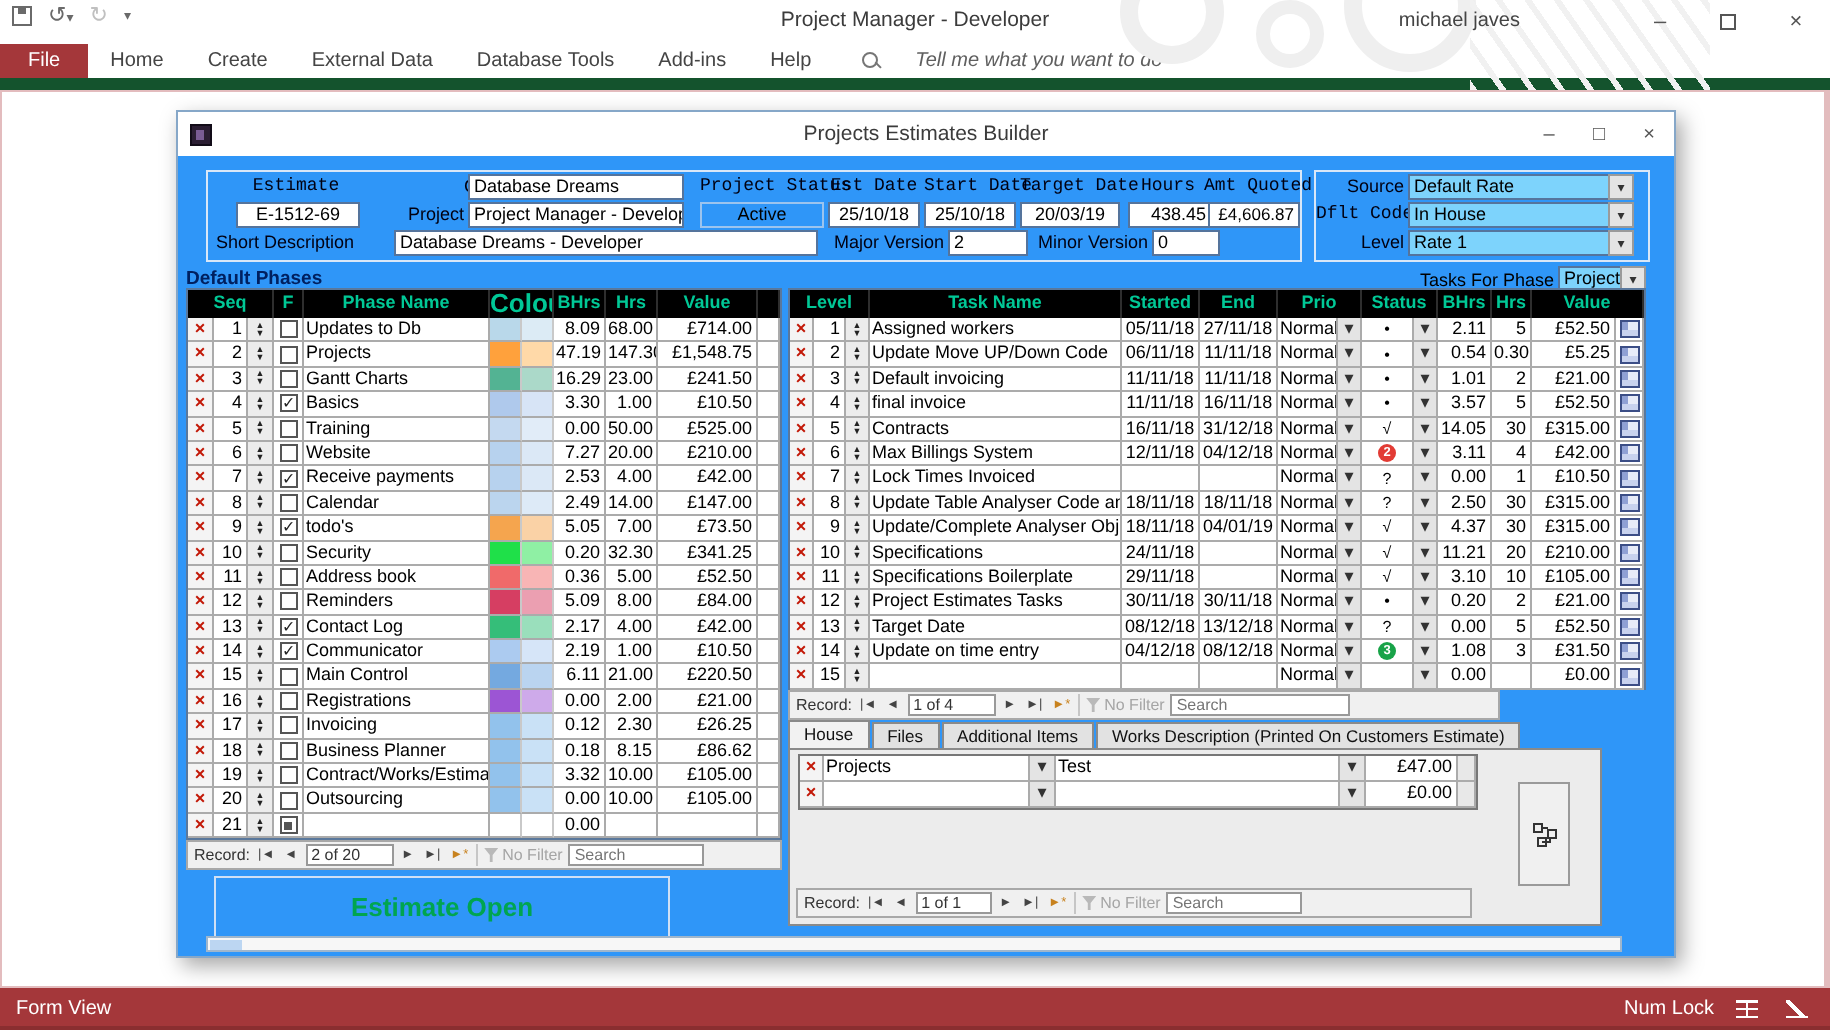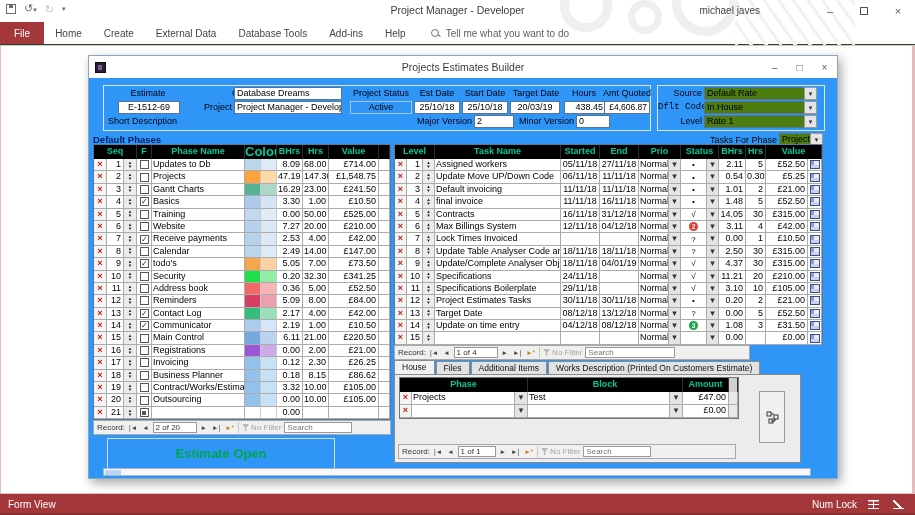--- a/index.html
+++ b/index.html
@@ -18,51 +18,51 @@
   .save-ic::after { content:""; position:absolute; left:2px; top:-1px; width:4px; height:4px; background:#6a6a6a; }
   .qat-glyph { font-size:11px; color:#6a6a6a; line-height:10px; }
   .qat-glyph.dis { color:#c0c0c0; }
   .qat-caret { font-size:7px; color:#6a6a6a; }
   .win-title { position:absolute; left:0; right:0; top:4px; text-align:center; font-size:10.5px; color:#3b3b3b; z-index:1; }
   .user-name { position:absolute; right:155px; top:5px; font-size:10px; color:#444; z-index:2; }
   .win-ctrls { position:absolute; right:0; top:0; display:flex; z-index:2; }
   .win-ctrl { width:34px; height:22px; display:flex; align-items:center; justify-content:center; color:#555; font-size:11px; cursor:default; }
   .maxbox { width:8px; height:8px; border:1px solid #555; }
   
-  .ribbon { position:absolute; left:0; top:22px; width:915px; height:23px; background:#fff; border-bottom:1px solid #14532d; display:flex; align-items:stretch; z-index:4; }
+  .ribbon { position:absolute; left:0; top:22px; width:915px; height:23px; background:#fff; border-bottom:6px solid #14532d; display:flex; align-items:stretch; z-index:4; }
   .file-tab { background:#a4373a; color:#fff; padding:0 14px; display:flex; align-items:center; font-size:10px; }
   .rtab { padding:0 11px; display:flex; align-items:center; color:#444; font-size:10px; }
-  .ribbon-search { display:flex; align-items:center; gap:6px; margin-left:14px; color:#5f5f5f; font-size:10px; }
+  .ribbon-search { display:flex; align-items:center; gap:18px; margin-left:14px; color:#5f5f5f; font-size:10px;font-style:italic; }
   .mag { position:relative; width:9px; height:9px; }
   .mag::before { content:""; position:absolute; left:0; top:0; width:6px; height:6px; border:1.2px solid #767676; border-radius:50%; }
   .mag::after { content:""; position:absolute; left:6px; top:6px; width:4px; height:1.2px; background:#767676; transform:rotate(45deg); }
   
   .client { position:absolute; left:0; top:45px; width:915px; height:449px; background:#fff;
             border:1px solid #e3bcbe; border-right:3px solid #e3bcbe; }
   
   .dlg { position:absolute; left:88px; top:55px; width:750px; height:424px; background:#2f96f8;
          border:1px solid #86a7c8; box-shadow:3px 4px 10px rgba(0,0,0,.35); }
   .dlg-title { position:absolute; left:0; top:0; width:100%; height:22px; background:#fff; display:flex; align-items:center; }
   .dlg-ico { width:11px; height:11px; margin-left:6px; background:#2b1e33; border:1px solid #120c18; position:relative; }
   .dlg-ico::after { content:""; position:absolute; left:2px; top:2px; width:4px; height:5px; background:#7a5c94; }
   .dlg-title-text { position:absolute; left:0; right:0; text-align:center; font-size:10.5px; color:#3b3b3b; }
   .dlg-ctrls { margin-left:auto; display:flex; }
   .dlg-ctrl { width:25px; height:22px; display:flex; align-items:center; justify-content:center; color:#555; font-size:10px; }
   .dlg-body { position:absolute; left:0; top:22px; width:748px; height:400px; }
   
   .hbox { position:absolute; border:1px solid #d9e7f8; }
   .lbl { position:absolute; font-size:9px; color:#001; line-height:11px; white-space:nowrap; }
   .lbl.r { text-align:right; }
-  .lbl.c { text-align:center; }
+  .lbl.c { text-align:center;font-family:Liberation Mono, monospace; }
   .fld { position:absolute; height:13px; background:#fff; border:1px solid #55749c; font-size:9px; line-height:11px; padding:0 2px; white-space:nowrap; overflow:hidden; }
   .fld.c { text-align:center; }
   .fld.rt { text-align:right; }
   .fld.flat { background:transparent; border:1px solid #9cc4ee; }
   .combo { position:absolute; height:13px; display:flex; }
-  .combo .ctext { flex:1; background:#4d7c0f; border:1px solid #55749c; border-right:none; padding:0 2px; line-height:11px; white-space:nowrap; overflow:hidden; }
+  .combo .ctext { flex:1; background:#7dd3fc; border:1px solid #55749c; border-right:none; padding:0 2px; line-height:11px; white-space:nowrap; overflow:hidden; }
   .combo .carr { width:13px; background:#e4e4e4; border:1px solid #9a9a9a; color:#333; font-size:7px; display:flex; align-items:center; justify-content:center; }
   .section-lbl { position:absolute; font-size:9.5px; font-weight:bold; color:#002060; }
   
   .tbl { position:absolute; background:#fff; border:1px solid #5a789c; }
   .thead, .grow { display:grid; }
   .thead > span { background:#000; color:#00c896; font-weight:bold; text-align:center; font-size:9px; line-height:13px; height:14px; border-right:1px solid #2e2e2e; overflow:hidden; white-space:nowrap; }
   .grow { height:12.4px; }
   .grow > span { border-right:1px solid #ababab; border-bottom:1px solid #ababab; font-size:9px; line-height:11.5px; overflow:hidden; white-space:nowrap; padding:0 1px; }
   .xicon { background:#f4f4f4; color:#c21807; font-weight:bold; text-align:center; font-size:8.5px; }
   .numc { text-align:right; padding-right:2px !important; }
@@ -172,20 +172,21 @@
     <div class="dlg-body">
 
       <div class="hbox" style="left:14px; top:7px; width:548px; height:46px;">
         <span class="lbl c" style="left:16px; top:2px; width:56px;">Estimate</span>
         <span class="fld c" style="left:14px; top:15px; width:62px;">E-1512-69</span>
         <span class="lbl r" style="left:102px; top:2px; width:42px;margin-left:23px;">Customer</span>
         <span class="fld" style="left:130px; top:1px; width:108px;">Database Dreams</span>
         <span class="lbl r" style="left:86px; top:16px; width:42px;">Project</span>
         <span class="fld" style="left:130px; top:15px; width:108px;">Project Manager - Developer</span>
         <span class="lbl" style="left:4px; top:30px; width:88px;">Short Description</span>
+        <span class="fld" style="left:93px; top:29px; width:212px;">Database Dreams - Developer</span>
         <span class="lbl c" style="left:246px; top:2px; width:62px;">Project Status</span>
         <span class="fld flat c" style="left:246px; top:15px; width:62px;">Active</span>
         <span class="lbl c" style="left:310px; top:2px; width:46px;">Est Date</span>
         <span class="fld c" style="left:310px; top:15px; width:46px;">25/10/18</span>
         <span class="lbl c" style="left:358px; top:2px; width:46px;">Start Date</span>
         <span class="fld c" style="left:358px; top:15px; width:46px;">25/10/18</span>
         <span class="lbl c" style="left:406px; top:2px; width:52px;">Target Date</span>
         <span class="fld c" style="left:406px; top:15px; width:50px;">20/03/19</span>
         <span class="lbl c" style="left:460px; top:2px; width:40px;">Hours</span>
         <span class="fld rt" style="left:460px; top:15px; width:42px;">438.45</span>
@@ -751,21 +752,21 @@
               </span>
               <span>final invoice</span>
               <span class="ctr">11/11/18</span>
               <span class="ctr">16/11/18</span>
               <span>Normal</span>
               <span class="arrc">▾</span>
               <span class="stc">
                 <i class="badge bullet">•</i>
               </span>
               <span class="arrc">▾</span>
-              <span class="rt2">1.48</span>
+              <span class="rt2">3.57</span>
               <span class="rt2">5</span>
               <span class="rt2">£52.50</span>
               <span class="viconc">
                 <i class="vicon"></i>
               </span>
             </div>
 
             <div class="grow" style="grid-template-columns:12px 16px 12px 1fr 39px 39px 30px 12px 26px 12px 27px 20px 42px 14px;">
               <span class="xicon">×</span>
               <span class="numc">5</span>
@@ -1051,26 +1052,20 @@
       <div class="tabs" style="left:305px; top:282px; width:429px; height:14px;">
 
       <span class="tab active">House</span>
           <span class="tab inactive">Files</span>
           <span class="tab inactive">Additional Items</span>
           <span class="tab inactive">Works Description (Printed On Customers Estimate)</span>
         </div>
 
       <div class="panel" style="left:305px; top:296px; width:407px; height:89px;">
         <div class="btbl">
-          <div class="thead" style="grid-template-columns:128px 155px 46px 9px;">
-            <span>Phase</span>
-            <span>Block</span>
-            <span>Amount</span>
-            <span style="background:#cfcfcf;"></span>
-          </div>
           <div>
 
               <div class="grow" style="grid-template-columns:12px 103px 13px 142px 13px 46px 9px; height:13px;">
                 <span class="xicon">×</span>
                 <span>Projects</span>
                 <span class="arrc">▾</span>
                 <span>Test</span>
                 <span class="arrc">▾</span>
                 <span class="rt2">£47.00</span>
                 <span style="background:#e8e8e8;"></span>

